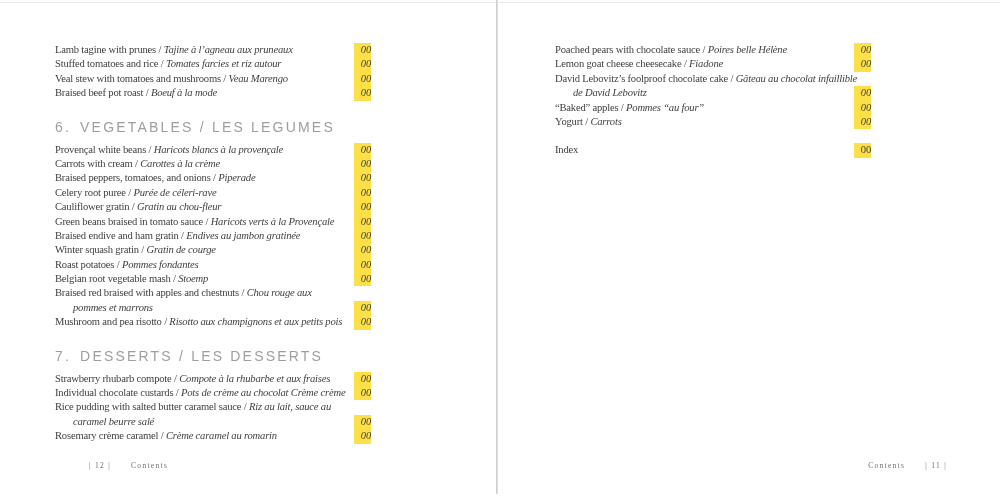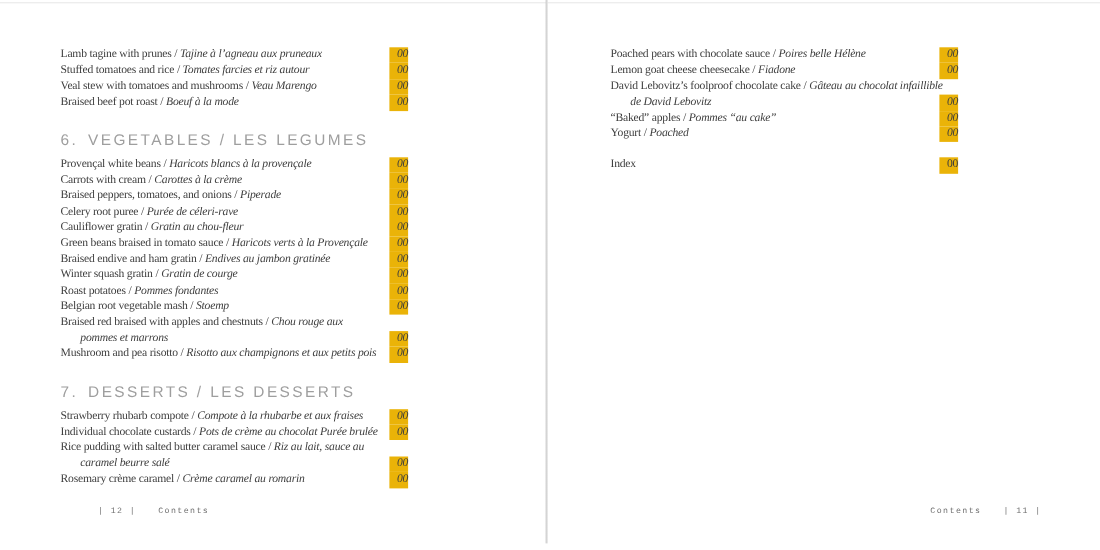--- a/index.html
+++ b/index.html
@@ -20,24 +20,24 @@
   .section.plain-gap{margin-top:14px;}
   .sec-header{
     font-family:"Liberation Sans","DejaVu Sans",sans-serif;font-size:14px;
     letter-spacing:2.2px;color:#9e9e9e;line-height:14px;margin-bottom:9px;font-weight:400;
   }
   .sec-title{margin-left:9px;}
   .row{position:relative;line-height:14.4px;height:14.4px;}
   .t{white-space:nowrap;display:inline-block;max-width:340px;}
   .t.indent{padding-left:18px;}
   .fr{font-style:italic;}
-  .pg{position:absolute;right:0;top:0;font-style:italic;background:#eab308;padding-left:7px;}
+  .pg{position:absolute;right:0;top:0;font-style:italic;background:#fde047;padding-left:7px;}
   .pg.roman{font-style:normal;}
   .footer{
-    position:absolute;top:461px;font-family:Liberation Mono, monospace;
+    position:absolute;top:461px;font-family:Liberation Serif, serif;
     font-size:7.5px;letter-spacing:1.3px;color:#6e6e6e;white-space:nowrap;padding-left:37px;
   }
   .footer-left{left:52px;}
   .footer-right{right:53px;}
   .footer span + span{margin-left:20px;}
 </style>
 </head>
 <body>
 
 <div class="canvas">
@@ -64,38 +64,38 @@
           <div class="row"><span class="t"><span class="en">Winter squash gratin</span><span class="sep"> / </span><span class="fr">Gratin de courge</span></span><span class="pg">00</span></div>
           <div class="row"><span class="t"><span class="en">Roast potatoes</span><span class="sep"> / </span><span class="fr">Pommes fondantes</span></span><span class="pg">00</span></div>
           <div class="row"><span class="t"><span class="en">Belgian root vegetable mash</span><span class="sep"> / </span><span class="fr">Stoemp</span></span><span class="pg">00</span></div>
           <div class="row"><span class="t"><span class="en">Braised red braised with apples and chestnuts</span><span class="sep"> / </span><span class="fr">Chou rouge aux</span></span></div>
           <div class="row cont"><span class="t indent"><span class="fr">pommes et marrons</span></span><span class="pg">00</span></div>
           <div class="row"><span class="t"><span class="en">Mushroom and pea risotto</span><span class="sep"> / </span><span class="fr">Risotto aux champignons et aux petits pois</span></span><span class="pg">00</span></div>
         </div>
         <div class="section with-header">
           <div class="sec-header"><span class="sec-num">7.</span><span class="sec-title">DESSERTS / LES DESSERTS</span></div>
           <div class="row"><span class="t"><span class="en">Strawberry rhubarb compote</span><span class="sep"> / </span><span class="fr">Compote à la rhubarbe et aux fraises</span></span><span class="pg">00</span></div>
-          <div class="row"><span class="t"><span class="en">Individual chocolate custards</span><span class="sep"> / </span><span class="fr">Pots de crème au chocolat Purée brulée</span></span><span class="pg">00</span></div>
+          <div class="row"><span class="t"><span class="en">Individual chocolate custards</span><span class="sep"> / </span><span class="fr">Pots de crème au chocolat Crème crème</span></span><span class="pg">00</span></div>
           <div class="row"><span class="t"><span class="en">Rice pudding with salted butter caramel sauce</span><span class="sep"> / </span><span class="fr">Riz au lait, sauce au</span></span></div>
           <div class="row cont"><span class="t indent"><span class="fr">caramel beurre salé</span></span><span class="pg">00</span></div>
           <div class="row"><span class="t"><span class="en">Rosemary crème caramel</span><span class="sep"> / </span><span class="fr">Crème caramel au romarin</span></span><span class="pg">00</span></div>
         </div>
       </div>
     <div class="footer footer-left"><span class="f-marker">| 12 |</span><span class="f-label">Contents</span></div>
   </div>
 
   <div class="page page-right">
     <div class="toc">
         <div class="section">
           <div class="row"><span class="t"><span class="en">Poached pears with chocolate sauce</span><span class="sep"> / </span><span class="fr">Poires belle Hélène</span></span><span class="pg">00</span></div>
           <div class="row"><span class="t"><span class="en">Lemon goat cheese cheesecake</span><span class="sep"> / </span><span class="fr">Fiadone</span></span><span class="pg">00</span></div>
           <div class="row"><span class="t"><span class="en">David Lebovitz’s foolproof chocolate cake</span><span class="sep"> / </span><span class="fr">Gâteau au chocolat infaillible</span></span></div>
           <div class="row cont"><span class="t indent"><span class="fr">de David Lebovitz</span></span><span class="pg">00</span></div>
-          <div class="row"><span class="t"><span class="en">“Baked” apples</span><span class="sep"> / </span><span class="fr">Pommes “au cake”</span></span><span class="pg">00</span></div>
-          <div class="row"><span class="t"><span class="en">Yogurt</span><span class="sep"> / </span><span class="fr">Poached</span></span><span class="pg">00</span></div>
+          <div class="row"><span class="t"><span class="en">“Baked” apples</span><span class="sep"> / </span><span class="fr">Pommes “au four”</span></span><span class="pg">00</span></div>
+          <div class="row"><span class="t"><span class="en">Yogurt</span><span class="sep"> / </span><span class="fr">Carrots</span></span><span class="pg">00</span></div>
         </div>
         <div class="section plain-gap">
           <div class="row"><span class="t"><span class="en">Index</span></span><span class="pg roman">00</span></div>
         </div>
       </div>
     <div class="footer footer-right"><span class="f-label">Contents</span><span class="f-marker">| 11 |</span></div>
   </div>
 </div>
 
 </body></html>

